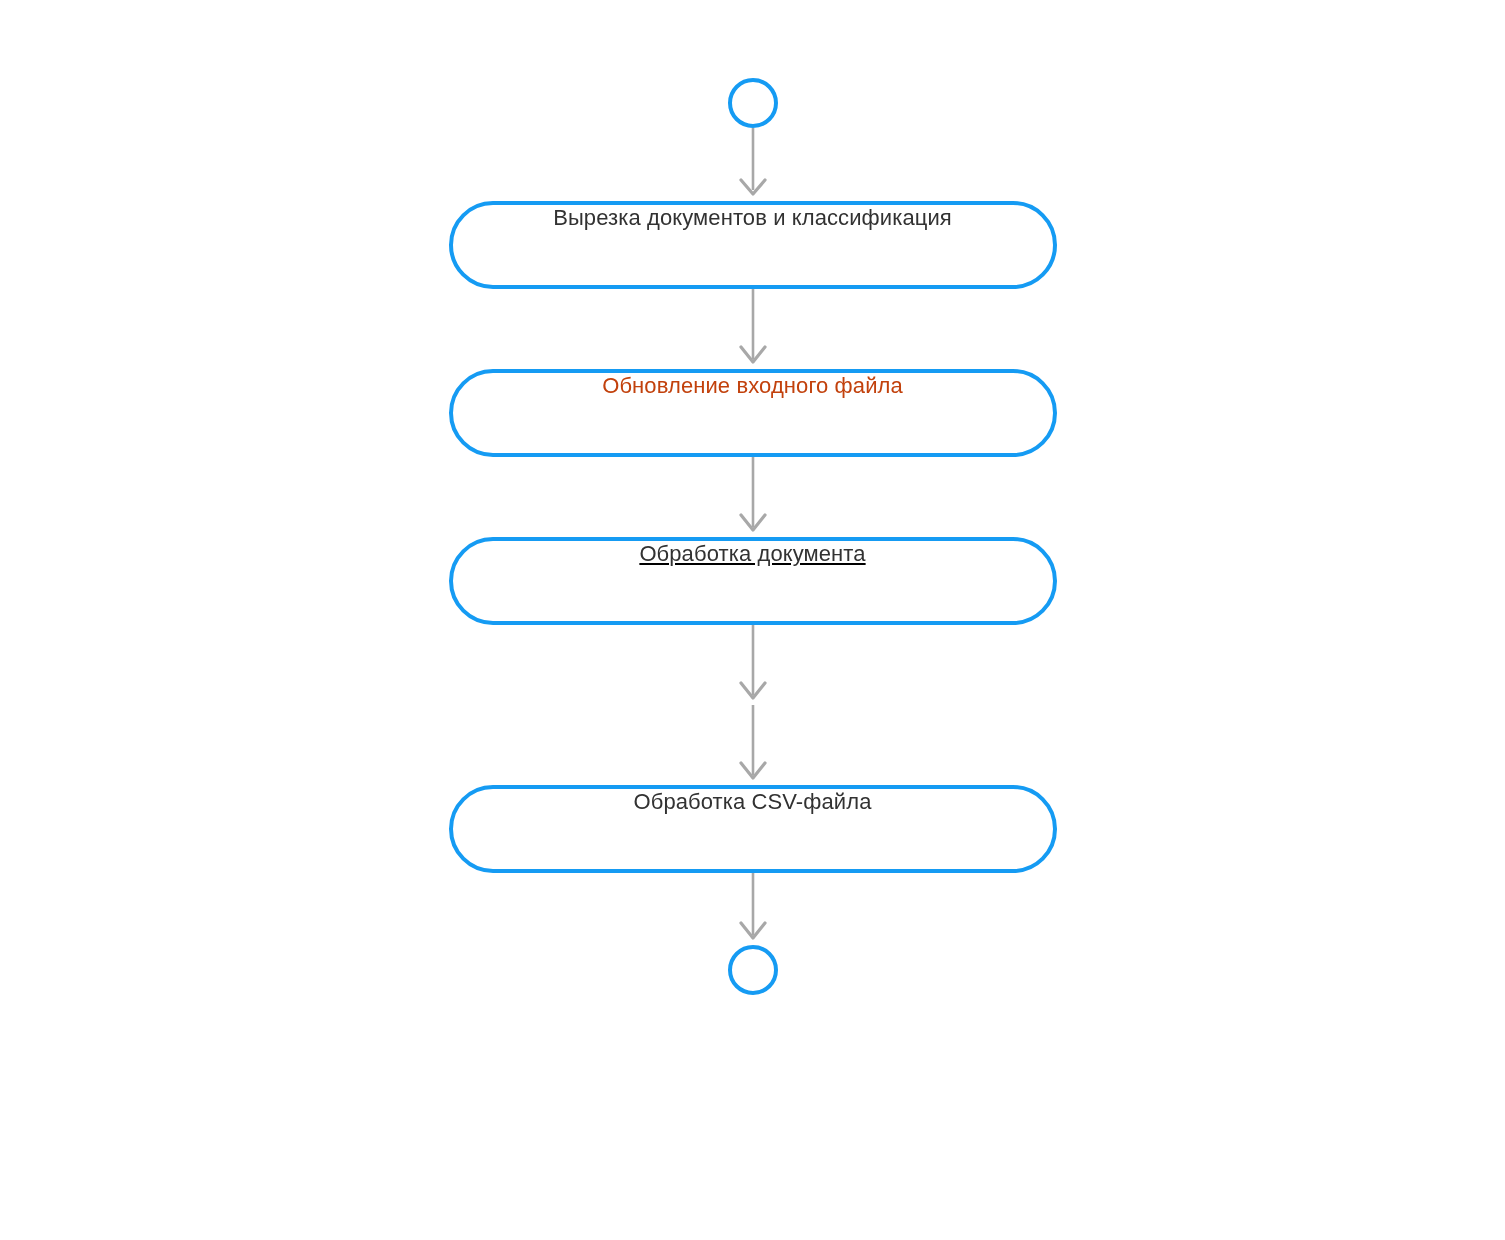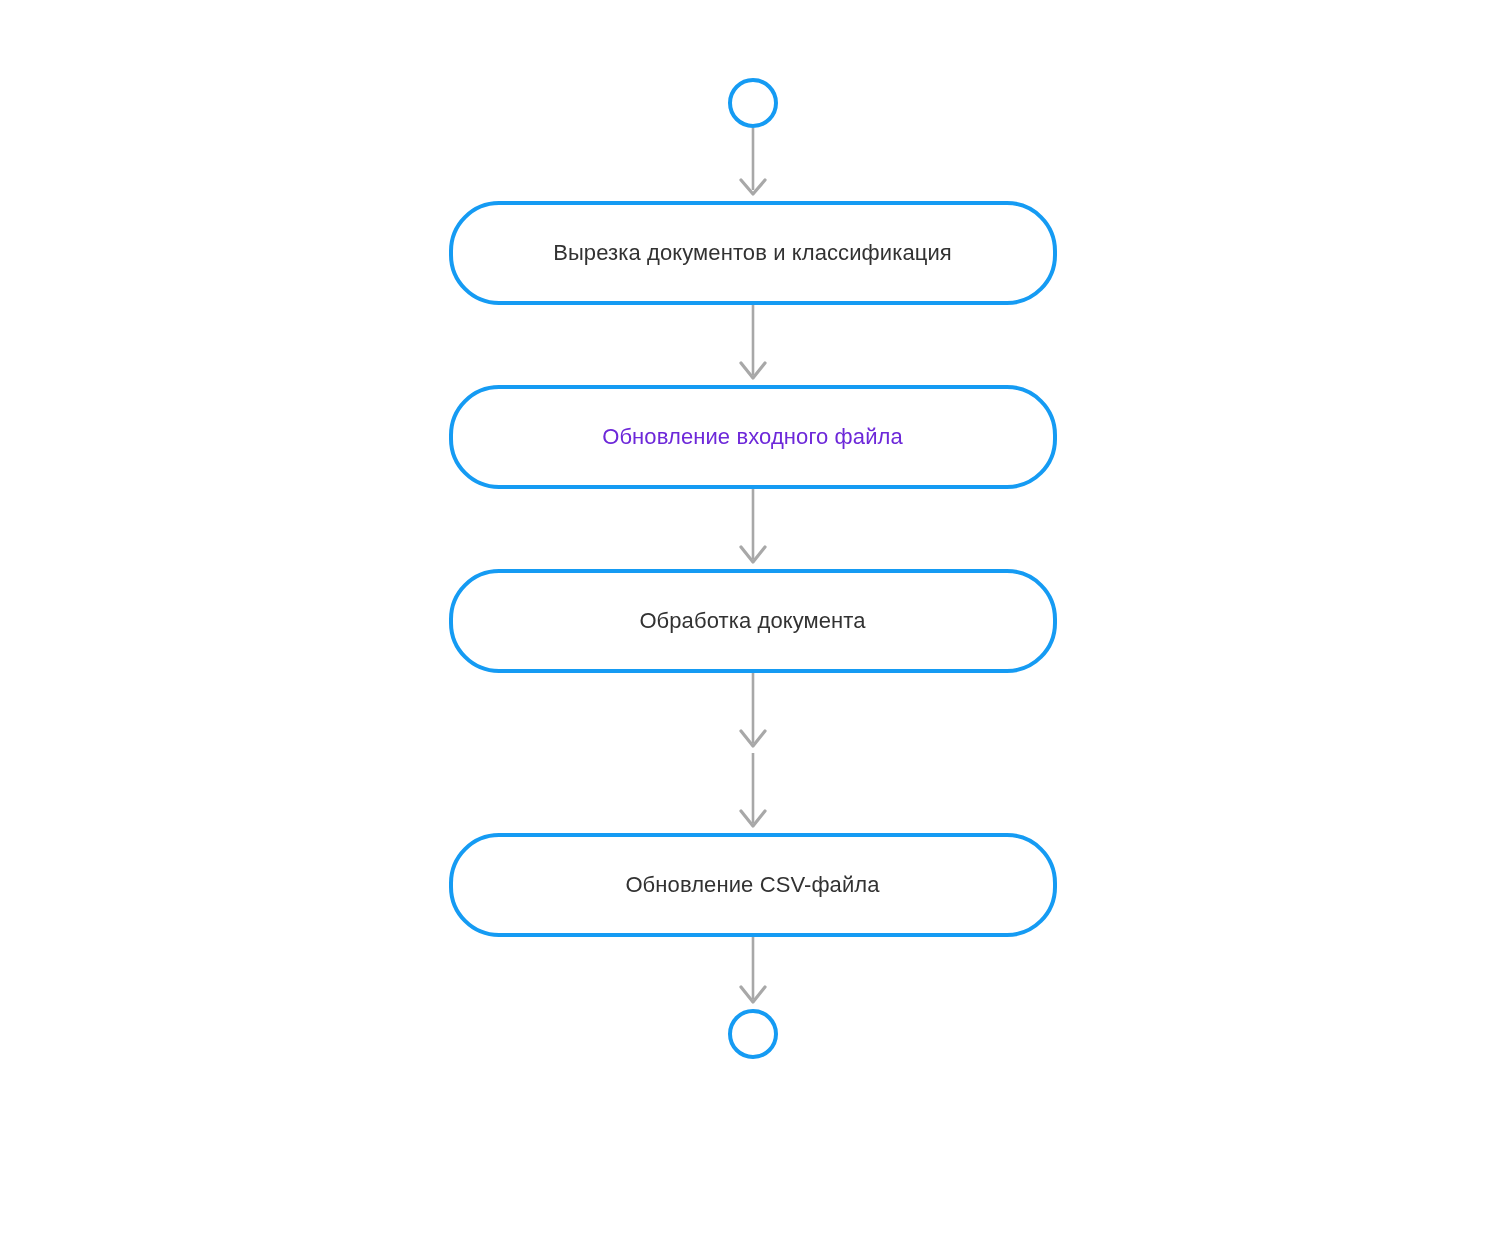--- a/index.html
+++ b/index.html
@@ -41,27 +41,27 @@
     border-radius: 50%;
     border: 4px solid var(--accent, #159bf3);
     background: #ffffff;
     box-sizing: border-box;
     flex: 0 0 auto;
   }
 
   
   .process-box {
     width: 608px;
-    height: 104px;
+    height: 88px;
     border: 4px solid var(--accent, #159bf3);
     border-radius: 50px;
     background: #ffffff;
     box-sizing: border-box;
     display: flex;
-    align-items: center;
+    align-items: flex-start;
     justify-content: center;
     flex: 0 0 auto;
   }
   .process-label {
     font-size: 22px;
     font-weight: 400;
     color: #323232;
     letter-spacing: 0.1px;
     line-height: 1.2;
     text-align: center;
@@ -93,45 +93,45 @@
     <div class="process-box" style="border-color: rgb(21, 155, 243);">
       <span class="process-label" style="color: rgb(50, 50, 50);">Вырезка документов и классификация</span>
     </div>
 
     <svg class="connector" width="40" height="80" viewBox="0 0 40 80">
       <line x1="20" y1="0" x2="20" y2="70" stroke="#a8a8a8" stroke-width="2.6"></line>
       <path d="M 8 58 L 20 73 L 32 58" fill="none" stroke="#a8a8a8" stroke-width="3.2" stroke-linecap="round" stroke-linejoin="round"></path>
     </svg>
 
     <div class="process-box" style="border-color: rgb(21, 155, 243);">
-      <span class="process-label" style="color: #6d28d9;">Обновление входного файла</span>
+      <span class="process-label" style="color: #c2410c;">Обновление входного файла</span>
     </div>
 
     <svg class="connector" width="40" height="80" viewBox="0 0 40 80">
       <line x1="20" y1="0" x2="20" y2="70" stroke="#a8a8a8" stroke-width="2.6"></line>
       <path d="M 8 58 L 20 73 L 32 58" fill="none" stroke="#a8a8a8" stroke-width="3.2" stroke-linecap="round" stroke-linejoin="round"></path>
     </svg>
 
-    <div class="process-box" style="border-color: rgb(21, 155, 243);">
+    <div class="process-box" style="border-color: rgb(21, 155, 243); text-decoration: underline;">
       <span class="process-label" style="color: rgb(50, 50, 50);">Обработка документа</span>
     </div>
 
     <svg class="connector" width="40" height="80" viewBox="0 0 40 80">
       <line x1="20" y1="0" x2="20" y2="70" stroke="#a8a8a8" stroke-width="2.6"></line>
       <path d="M 8 58 L 20 73 L 32 58" fill="none" stroke="#a8a8a8" stroke-width="3.2" stroke-linecap="round" stroke-linejoin="round"></path>
     </svg>
 
 
     <svg class="connector" width="40" height="80" viewBox="0 0 40 80">
       <line x1="20" y1="0" x2="20" y2="70" stroke="#a8a8a8" stroke-width="2.6"></line>
       <path d="M 8 58 L 20 73 L 32 58" fill="none" stroke="#a8a8a8" stroke-width="3.2" stroke-linecap="round" stroke-linejoin="round"></path>
     </svg>
 
     <div class="process-box" style="border-color: rgb(21, 155, 243);">
-      <span class="process-label" style="color: rgb(50, 50, 50);">Обновление CSV-файла</span>
+      <span class="process-label" style="color: rgb(50, 50, 50);">Обработка CSV-файла</span>
     </div>
 
     <svg class="connector" width="40" height="72" viewBox="0 0 40 72">
       <line x1="20" y1="0" x2="20" y2="62" stroke="#a8a8a8" stroke-width="2.6"></line>
       <path d="M 8 50 L 20 65 L 32 50" fill="none" stroke="#a8a8a8" stroke-width="3.2" stroke-linecap="round" stroke-linejoin="round"></path>
     </svg>
 
     <div class="terminator" style="border-color: rgb(21, 155, 243);"></div>
 
   </div>

